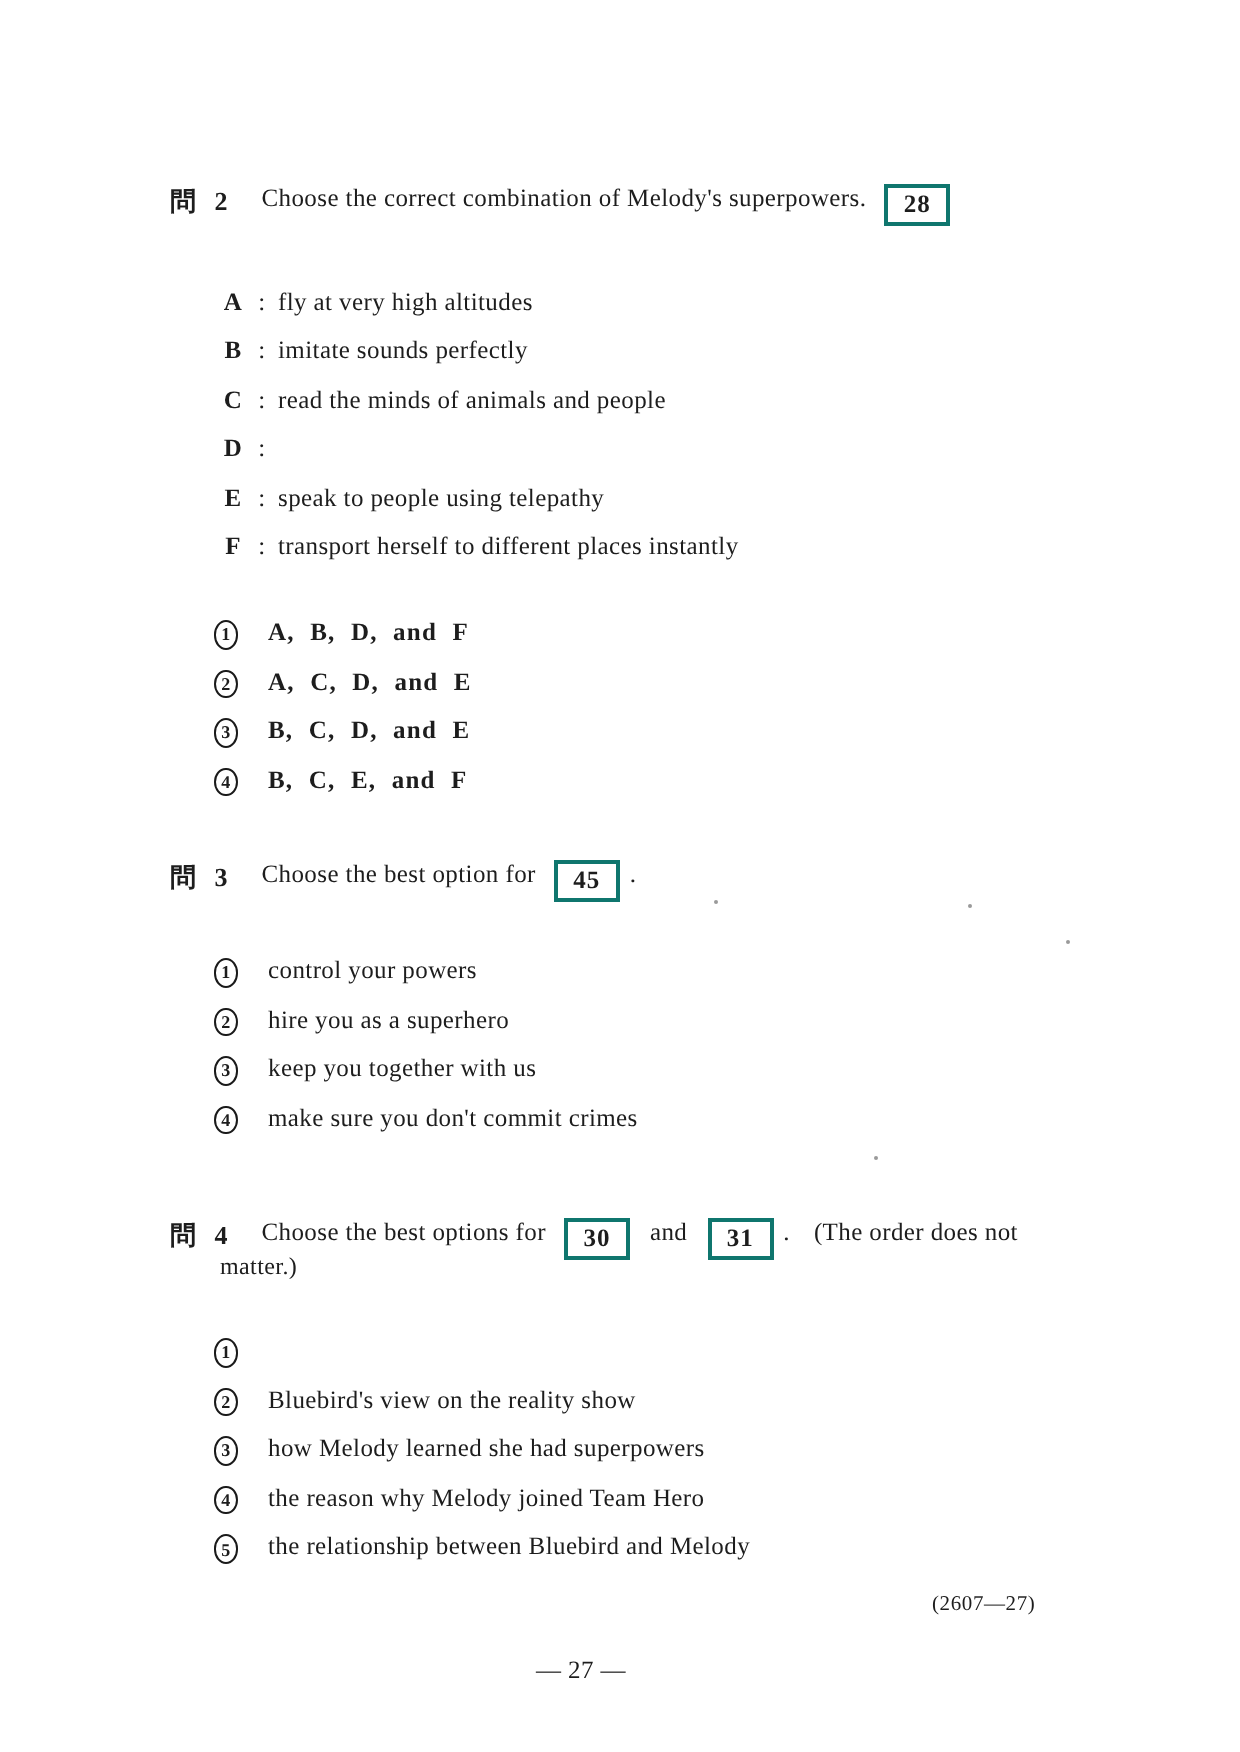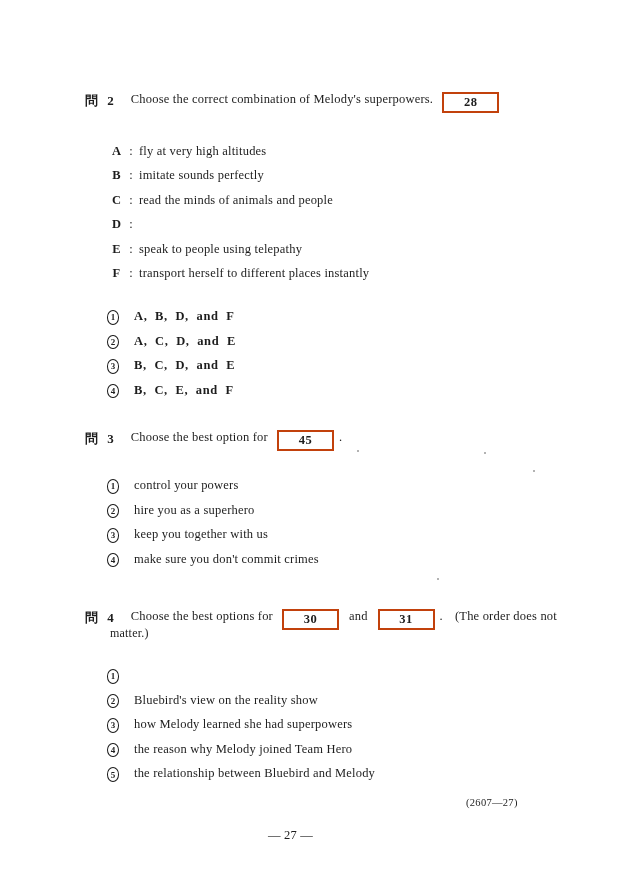--- a/index.html
+++ b/index.html
@@ -19,22 +19,22 @@
     font-size:12.5px; white-space:nowrap;
   }
   .q-label {
     font-size:13px; font-weight:600;
     margin-right:14px;
     letter-spacing:3px;
     white-space:nowrap;
   }
   .answer-box {
     display:inline-block;
-    width:57px; height:21px;
-    border:2px solid #c2410c;
+    width:33px; height:21px;
+    border:2px solid #0f766e;
     text-align:center;
     line-height:17px;
     font-weight:bold;
     font-size:12.5px;
     letter-spacing:0.5px;
   }
   .hdr .answer-box { margin-left:9px; }
   .period { margin-left:5px; }
   .conj { margin-left:10px; margin-right:10px; }
   .note1 { margin-left:12px; }

